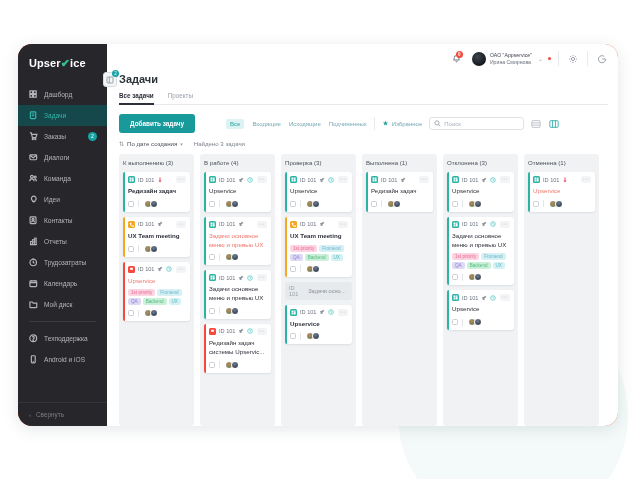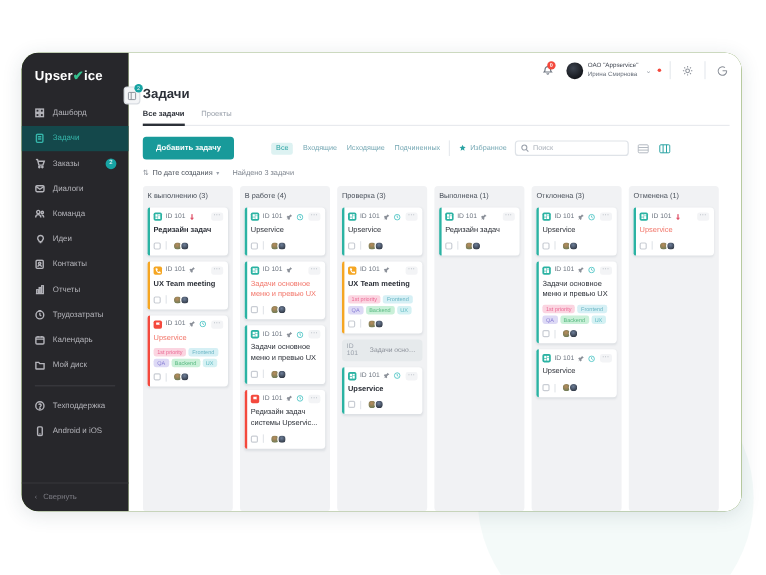--- a/index.html
+++ b/index.html
@@ -14,21 +14,21 @@
   .bg-blob { position: absolute; border-radius: 50%; pointer-events: none; }
   .blob-1 { left: 18px; top: 55px; width: 175px; height: 175px; background: #dcefe2; opacity: .75; }
   .blob-2 { left: 108px; top: 62px; width: 160px; height: 160px; background: #e4f2e8; opacity: .7; }
   .blob-3 { left: 212px; top: 62px; width: 160px; height: 160px; background: #eaf5ee; opacity: .6; }
   .blob-5 { right: 10px; top: 300px; width: 230px; height: 230px; background: #edf7f5; opacity: .6; }
 
   
   .app {
     position: absolute; left: 18px; top: 44px;
     width: 600px; height: 382px;
-    background: #4d7c0f;
+    background: #c2410c;
     border-radius: 14px;
     box-shadow: 0 3px 16px rgba(40,60,80,.13);
     display: flex;
     overflow: hidden;
   }
 
   
   .sidebar {
     width: 89px; background: #27272b; color: #c9c9cd;
     display: flex; flex-direction: column;

